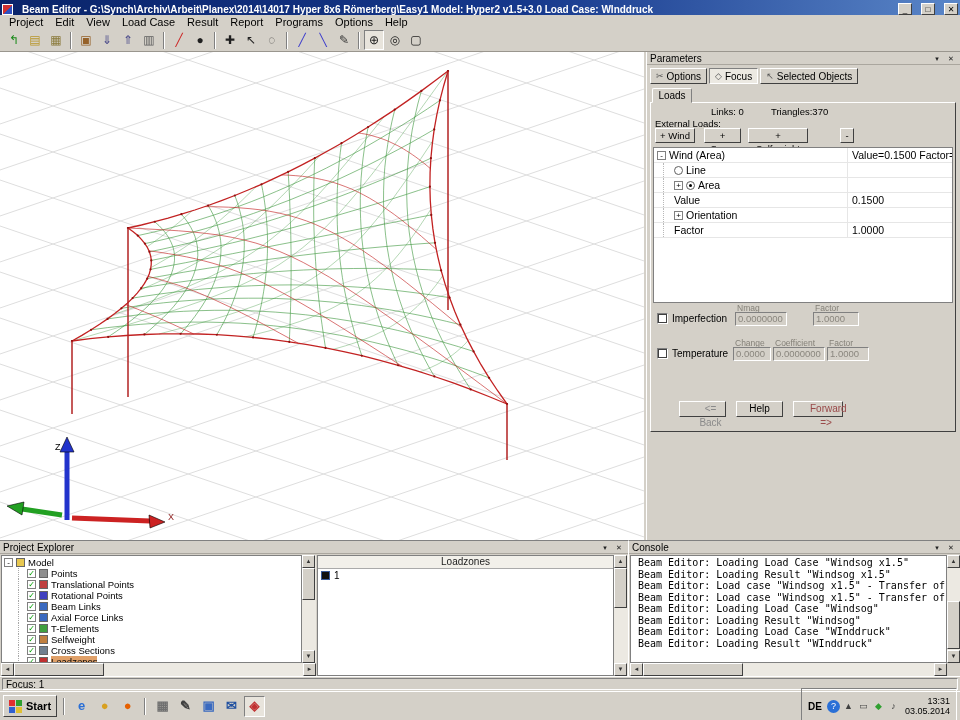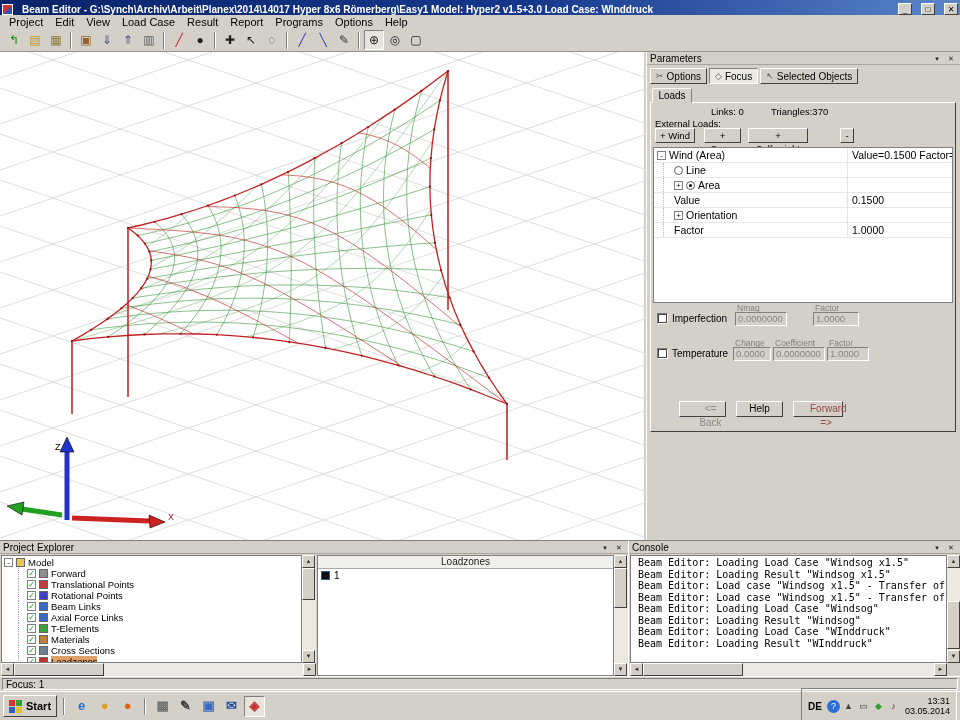--- a/index.html
+++ b/index.html
@@ -471,21 +471,21 @@
     <div class="tree-pane" id="tree">
         <div class="tree-row">
           <span class="exp">-</span>
           <span class="tree-ico folder"></span>
           <span class="tree-label">Model</span>
         </div>
         <div class="tree-row child">
           <span class="tree-guide"></span>
           <span class="tree-cb">✓</span>
           <span class="tree-ico" style="background: rgb(144, 144, 144);"></span>
-          <span class="tree-label">Forward</span>
+          <span class="tree-label">Points</span>
         </div>
         <div class="tree-row child">
           <span class="tree-guide"></span>
           <span class="tree-cb">✓</span>
           <span class="tree-ico" style="background: rgb(192, 64, 64);"></span>
           <span class="tree-label">Translational Points</span>
         </div>
         <div class="tree-row child">
           <span class="tree-guide"></span>
           <span class="tree-cb">✓</span>
@@ -507,21 +507,21 @@
         <div class="tree-row child">
           <span class="tree-guide"></span>
           <span class="tree-cb">✓</span>
           <span class="tree-ico" style="background: rgb(64, 160, 64);"></span>
           <span class="tree-label">T-Elements</span>
         </div>
         <div class="tree-row child">
           <span class="tree-guide"></span>
           <span class="tree-cb">✓</span>
           <span class="tree-ico" style="background: rgb(192, 128, 64);"></span>
-          <span class="tree-label">Materials</span>
+          <span class="tree-label">Selfweight</span>
         </div>
         <div class="tree-row child">
           <span class="tree-guide"></span>
           <span class="tree-cb">✓</span>
           <span class="tree-ico" style="background: rgb(112, 128, 144);"></span>
           <span class="tree-label">Cross Sections</span>
         </div>
         <div class="tree-row child selected">
           <span class="tree-guide"></span>
           <span class="tree-cb">✓</span>

